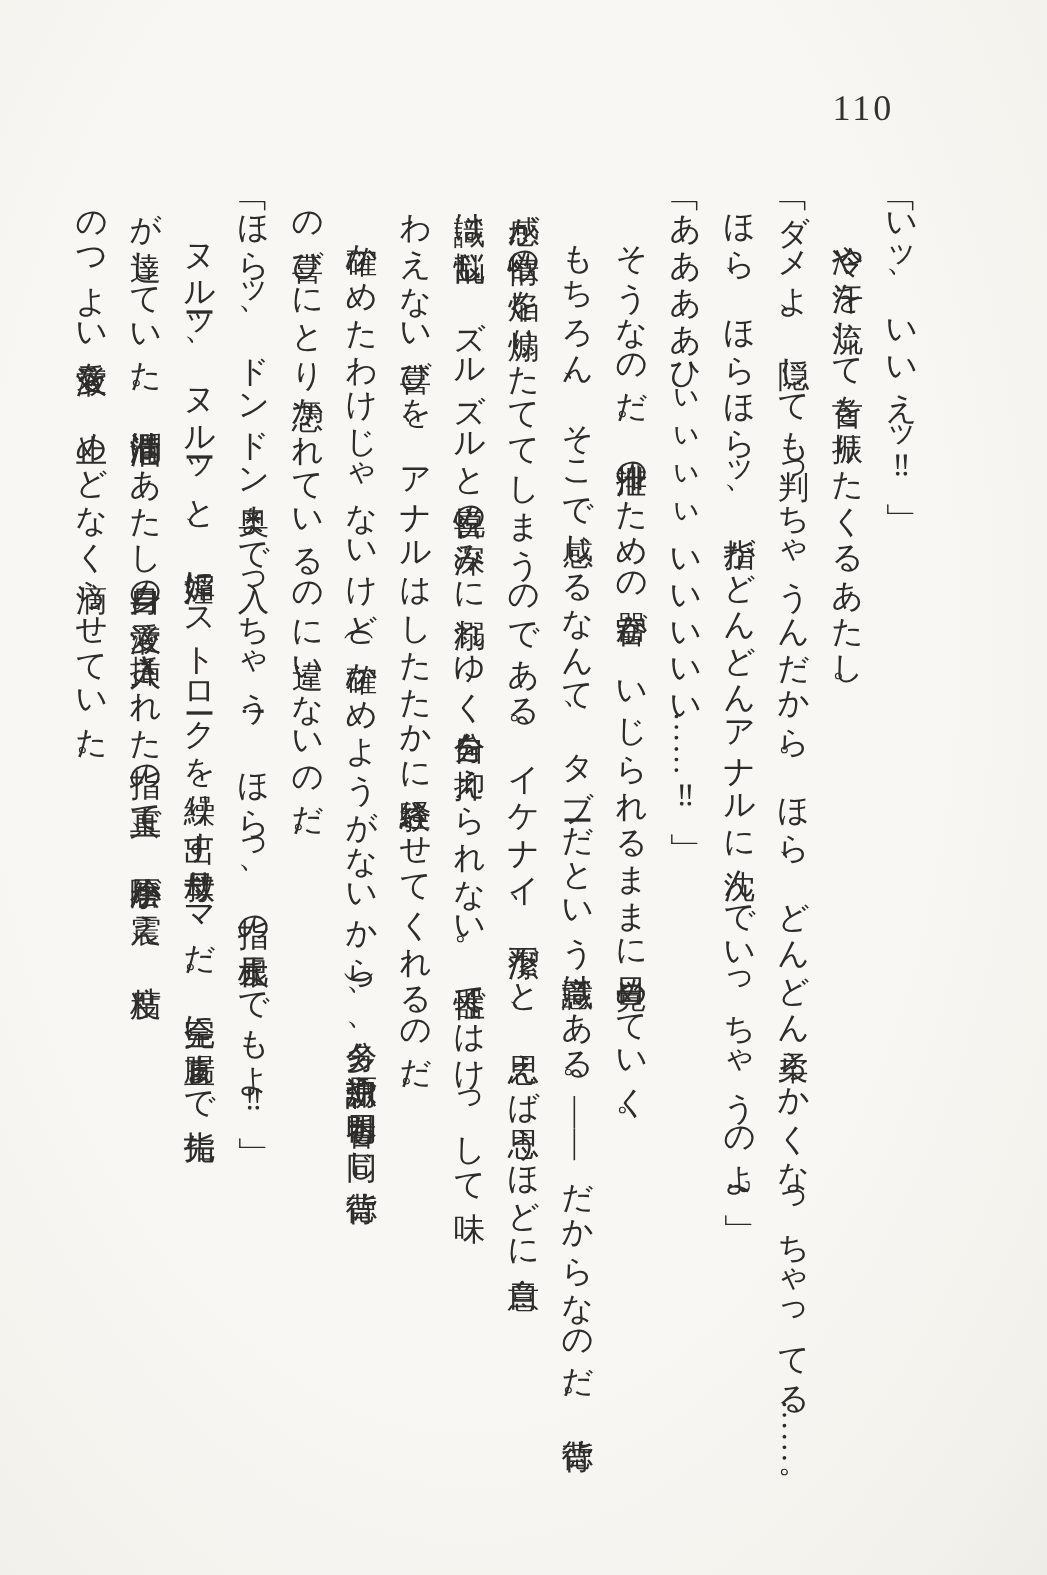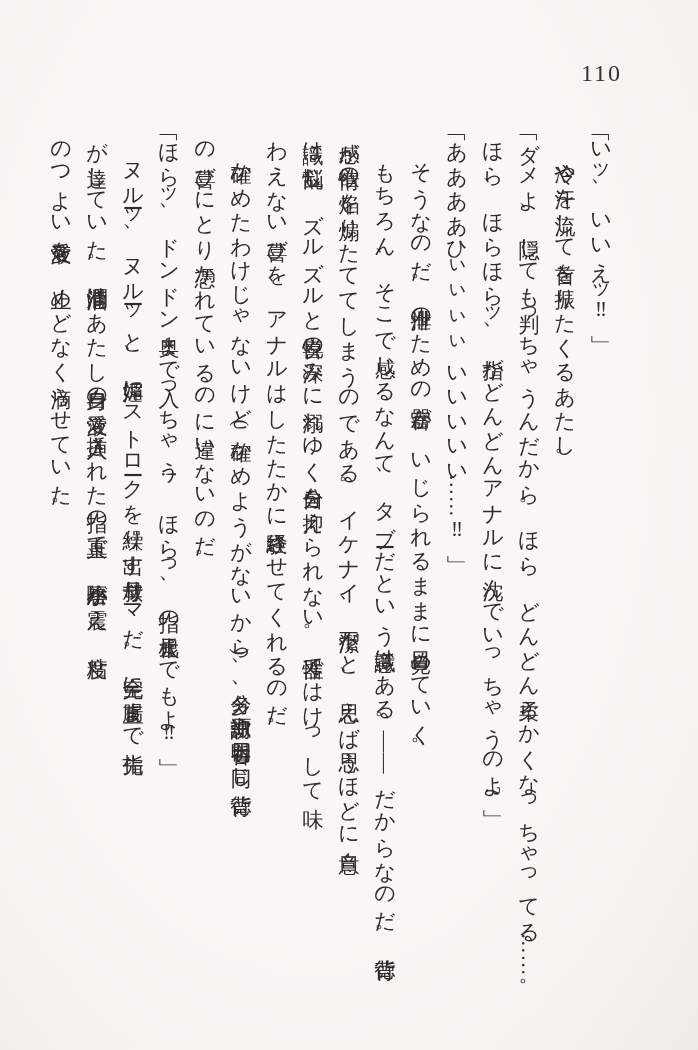--- a/index.html
+++ b/index.html
@@ -17,21 +17,21 @@
     width: 698px;
     height: 1050px;
     background: radial-gradient(ellipse at 45% 40%, #f8f7f3 55%, #f3f1ec 88%, #eeece6 100%);
     font-family: "Liberation Serif", "DejaVu Serif", serif;
     color: #2e2c2a;
     overflow: hidden;
   }
   .page-number {
     position: absolute;
     top: 60px;
-    left: 581px;
+    left: 555px;
     font-size: 24px;
     letter-spacing: 2px;
     color: #34322f;
   }
   .text-block {
     position: absolute;
     top: 127px;
     right: 79px;
     height: 895px;
     writing-mode: vertical-rl;

